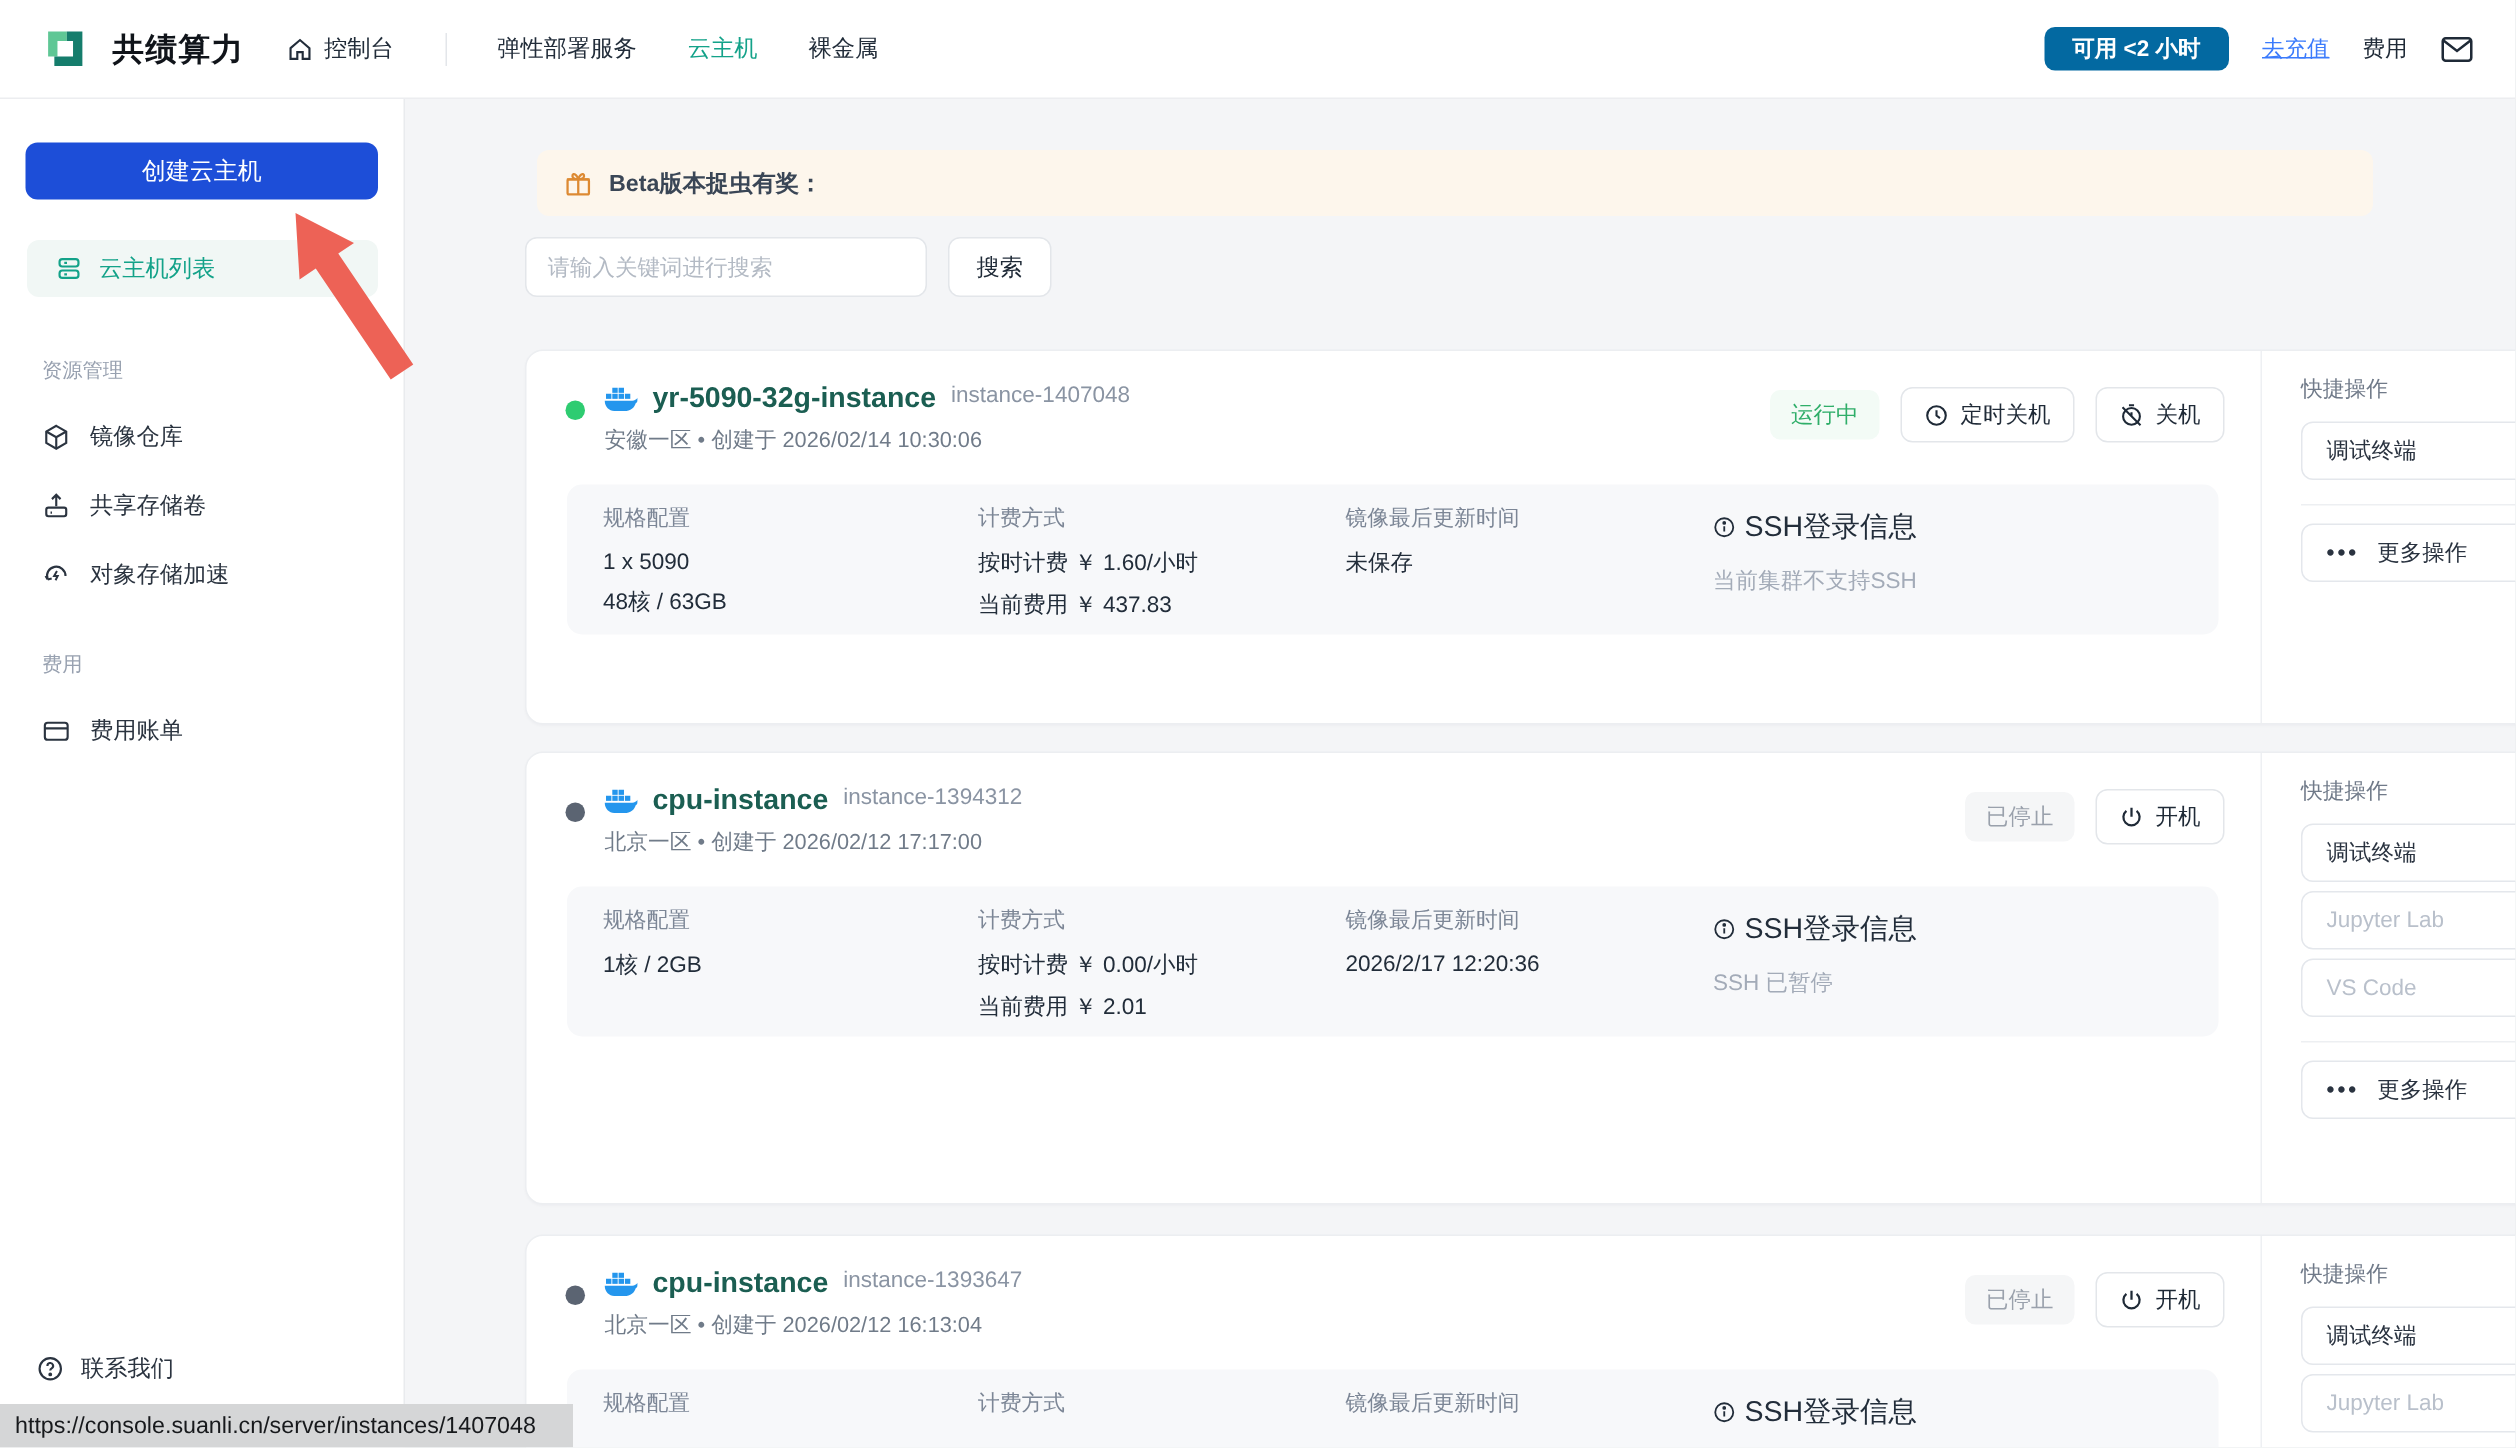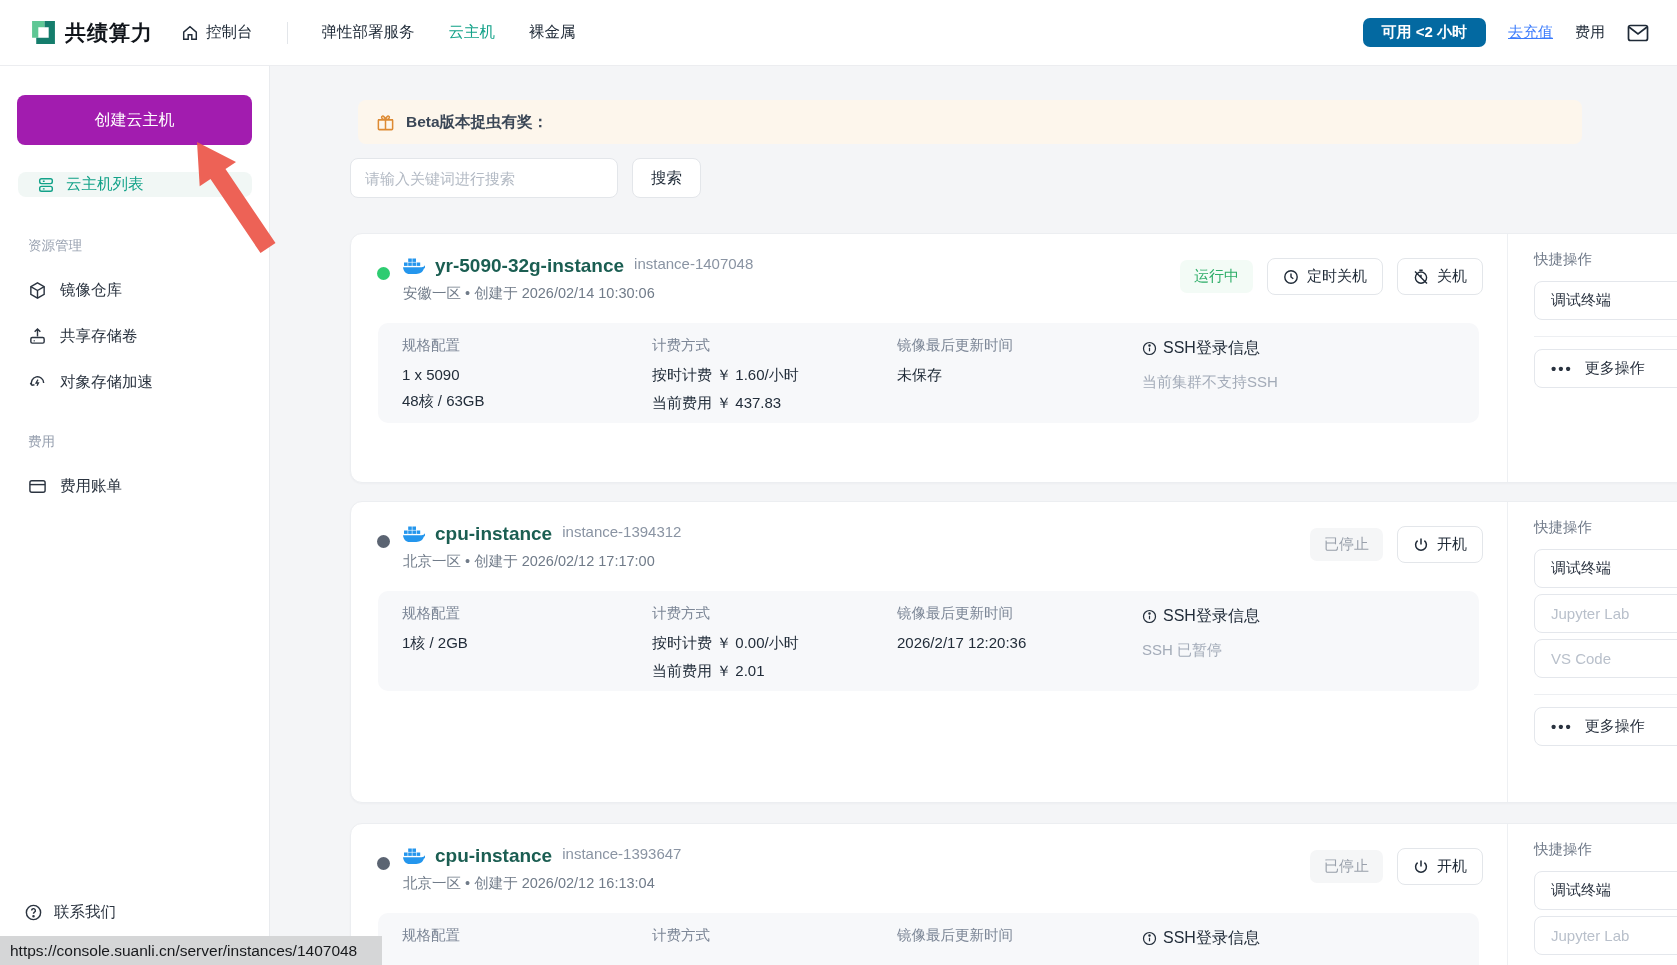--- a/index.html
+++ b/index.html
@@ -2,39 +2,39 @@
 <html><head>
 <meta charset="utf-8">
 <style>
   html,body{margin:0;padding:0;background:#e9ebee;}
   .viewport{position:relative;width:1677px;height:965px;overflow:hidden;background:#f4f5f7;
     font-family:"Liberation Sans","DejaVu Sans",sans-serif;color:#222d3a;}
 
   
   .navbar{position:absolute;top:0;left:0;width:1677px;height:66px;background:#fff;
     border-bottom:1px solid #ecedf0;display:flex;align-items:center;box-sizing:border-box;z-index:6;}
-  .brand{display:flex;align-items:flex-start;gap:8px;margin-left:30px;}
+  .brand{display:flex;align-items:flex-start;gap:18px;margin-left:30px;}
   .brand-name{font-size:21px;font-weight:700;color:#10141a;letter-spacing:1px;}
   .nav-items{display:flex;align-items:center;margin-left:28px;gap:34px;}
   .nav-item{font-size:15.5px;color:#222d3a;cursor:pointer;display:flex;align-items:center;gap:7px;}
   .nav-item.active{color:#13a289;}
   .nav-divider{width:1px;height:22px;background:#e3e6ea;}
   .nav-right{margin-left:auto;display:flex;align-items:center;gap:22px;margin-right:28px;}
   .badge-red{background:#0369a1;color:#fff;font-weight:700;font-size:15px;border-radius:7px;
     padding:5px 19px;white-space:nowrap;}
   .recharge{color:#3b7bfc;font-size:15px;text-decoration:underline;cursor:pointer;}
   .nav-billing{font-size:15px;color:#1f2a37;cursor:pointer;}
   .icon{display:inline-flex;align-items:center;justify-content:center;}
 
   
   .sidebar{position:absolute;top:66px;left:0;bottom:0;width:270px;background:#fff;
     border-right:1px solid #e9ebee;box-sizing:border-box;z-index:4;}
-  .create-btn{display:block;width:235px;height:50px;margin:29px auto 0;background:#a21caf;border:none;
+  .create-btn{display:block;width:235px;height:38px;margin:29px auto 0;background:#1d4ed8;border:none;
     border-radius:8px;color:#fff;font-size:16px;cursor:pointer;font-family:inherit;}
-  .side-active{margin:27px 17px 0 18px;height:25px;background:#f1f7f5;border-radius:8px;
+  .side-active{margin:27px 17px 0 18px;height:38px;background:#f1f7f5;border-radius:8px;
     display:flex;align-items:center;gap:11px;padding-left:19px;color:#13a289;font-size:15.5px;cursor:pointer;}
   .side-section{margin:40px 0 0 28px;color:#98a1b0;font-size:13.5px;}
   .side-item{margin-top:25px;padding-left:28px;display:flex;align-items:center;gap:13px;
     color:#2b3440;font-size:15.5px;cursor:pointer;}
   .side-contact{position:absolute;left:24px;bottom:42px;display:flex;align-items:center;gap:11px;
     color:#2b3440;font-size:15.5px;cursor:pointer;}
 
   
   .statusbar{position:absolute;left:0;bottom:0;width:382px;height:29px;background:#d5d6d7;
     color:#17191c;font-size:15.5px;line-height:29px;padding-left:10px;box-sizing:border-box;z-index:30;
@@ -75,21 +75,21 @@
   .pill.running{color:#2fae69;background:#f3fbf6;}
   .pill.stopped{color:#9aa1ac;background:#f5f6f7;}
   .act-btn{display:inline-flex;align-items:center;gap:8px;height:37px;padding:0 15px;background:#fff;
     border:1px solid #e3e6ea;border-radius:8px;font-size:15px;color:#1f2a37;cursor:pointer;font-family:inherit;white-space:nowrap;}
 
   .details{margin:20px 28px 0 27px;background:#f7f8fa;border-radius:10px;height:100px;box-sizing:border-box;
     display:grid;grid-template-columns:250px 245px 245px 1fr;padding:13px 0 0 24px;}
   .d-label{font-size:14.5px;color:#7c8696;}
   .d-val{font-size:15px;color:#222d3a;margin-top:11px;}
   .d-val + .d-val{margin-top:9px;}
-  .ssh-title{display:flex;align-items:center;gap:6px;font-size:16px;color:#222d3a;margin-top:2px;}
+  .ssh-title{display:flex;align-items:center;gap:6px;font-size:19px;color:#222d3a;margin-top:2px;}
   .ssh-note{font-size:15px;color:#a3abb8;margin-top:14px;}
 
   .card-rail{flex:1;border-left:1px solid #eef0f3;padding:16px 0 0 26px;box-sizing:border-box;min-width:0;}
   .rail-label{font-size:14.5px;color:#707a89;}
   .rail-btn{display:flex;align-items:center;gap:12px;width:200px;height:39px;margin-top:12px;background:#fff;
     border:1px solid #e4e7ec;border-radius:8px;padding:0 16px;font-size:15px;color:#2a3340;cursor:pointer;
     font-family:inherit;box-sizing:border-box;text-align:left;}
   .rail-btn.disabled{color:#b9c0cb;}
   .rail-btn + .rail-btn{margin-top:6px;}
   .rail-divider{width:200px;height:1px;background:#edeff2;margin:16px 0 4px;}

